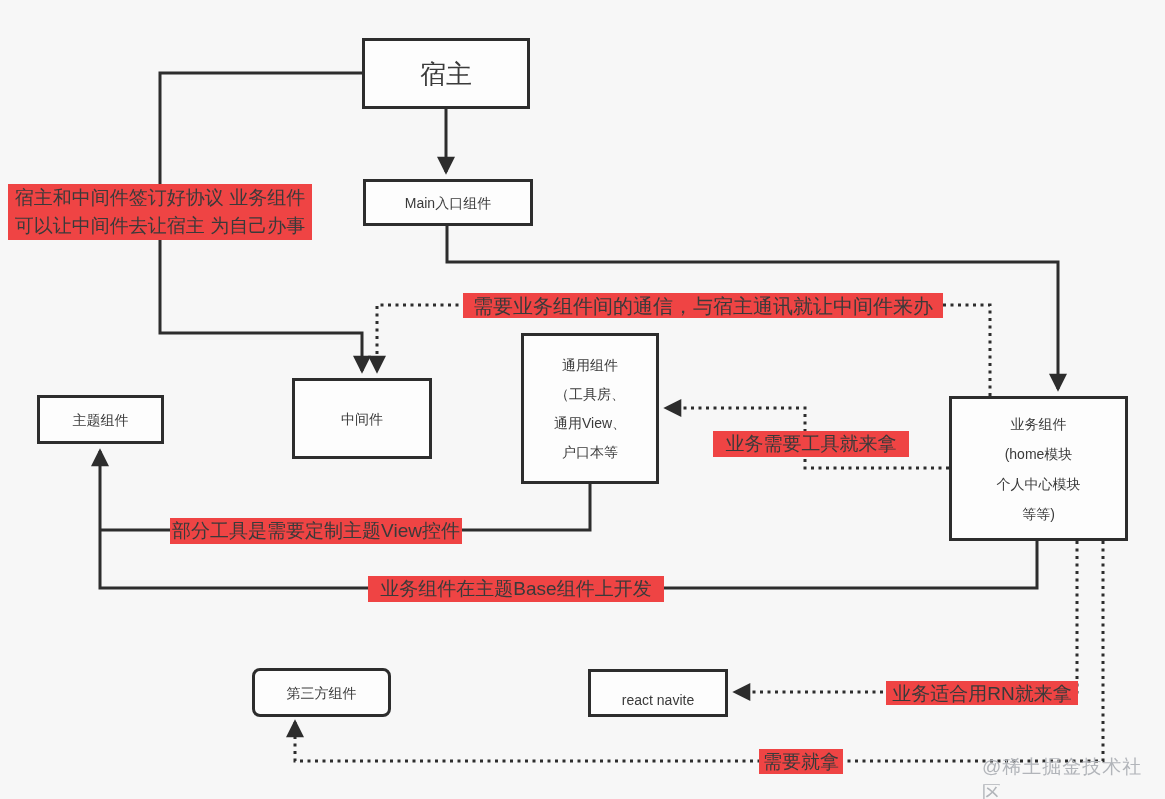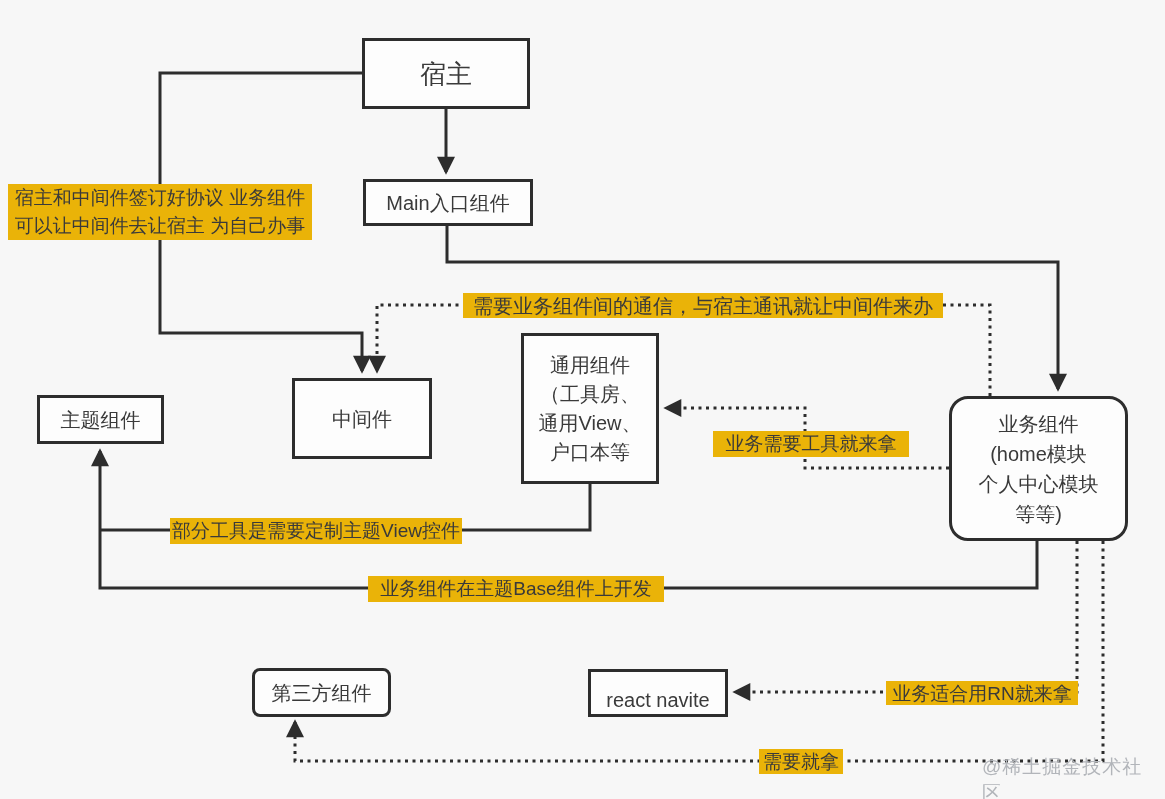--- a/index.html
+++ b/index.html
@@ -1,33 +1,33 @@
 <!DOCTYPE html>
 <html><head>
 <meta charset="utf-8">
 <style>
   html,body{margin:0;padding:0;}
   body{font-family:"Liberation Sans","DejaVu Sans",sans-serif;background:#e9e9e9;}
   .canvas{position:relative;width:1165px;height:799px;background:#f7f7f7;overflow:hidden;margin:0 auto;}
   .connectors{position:absolute;left:0;top:0;z-index:1;}
   .node{position:absolute;z-index:3;background:#fdfdfd;border:3px solid #2d2d2d;
         display:flex;flex-direction:column;align-items:center;justify-content:center;
-        color:#3a3a3a;font-size:20px;line-height:28px;text-align:center;box-sizing:border-box;}
+        color:#3a3a3a;font-size:14px;line-height:28px;text-align:center;box-sizing:border-box;}
   .node span{display:block;}
   .label{position:absolute;z-index:2;color:#3a3a3a;font-size:19px;line-height:26px;
-         text-align:center;background:#eab308;}
+         text-align:center;background:#ef4444;}
   .watermark{position:absolute;z-index:2;color:#b2b5ba;font-size:19px;letter-spacing:1px;}
 
   
   .n-host{left:362px;top:38px;width:168px;height:71px;font-size:26px;}
   .n-main{left:363px;top:179px;width:170px;height:47px;}
   .n-middleware{left:292px;top:378px;width:140px;height:81px;}
   .n-theme{left:37px;top:395px;width:127px;height:49px;}
   .n-common{left:521px;top:333px;width:138px;height:151px;line-height:29px;}
-  .n-business{left:949px;top:396px;width:179px;height:145px;line-height:30px;border-radius:19px;}
+  .n-business{left:949px;top:396px;width:179px;height:145px;line-height:30px;}
   .n-third{left:252px;top:668px;width:139px;height:49px;border-radius:8px;}
   .n-react{left:588px;top:669px;width:140px;height:48px;justify-content:flex-end;}
 
   
   .l-agreement{left:8px;top:184px;width:304px;line-height:28px;}
   .l-comm{left:463px;top:293px;width:480px;height:25px;font-size:20px;}
   .l-tools{left:713px;top:431px;width:196px;height:26px;}
   .l-themeview{left:170px;top:518px;width:292px;height:26px;}
   .l-base{left:368px;top:576px;width:296px;height:26px;}
   .l-rn{left:886px;top:681px;width:192px;height:24px;}

